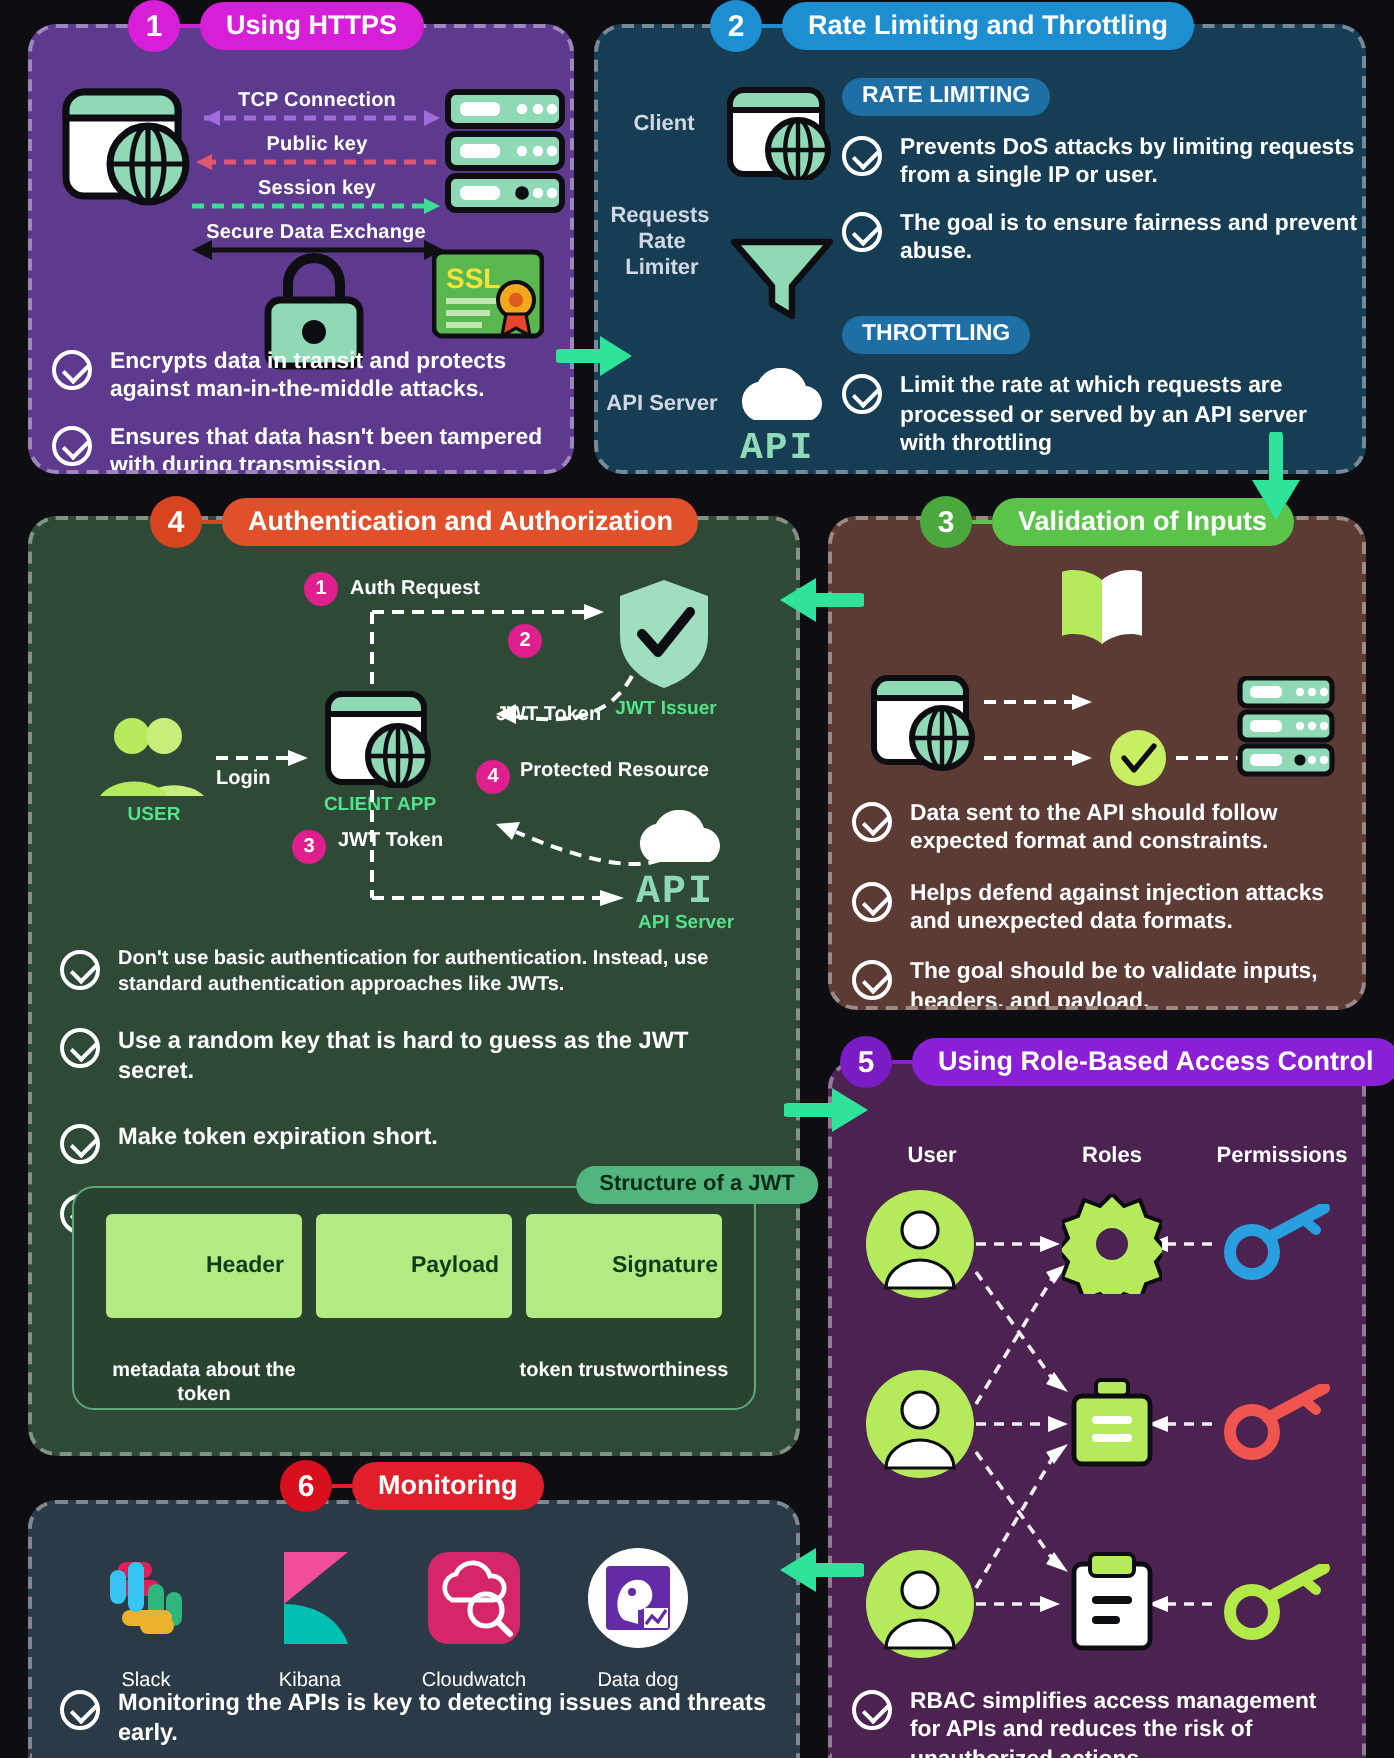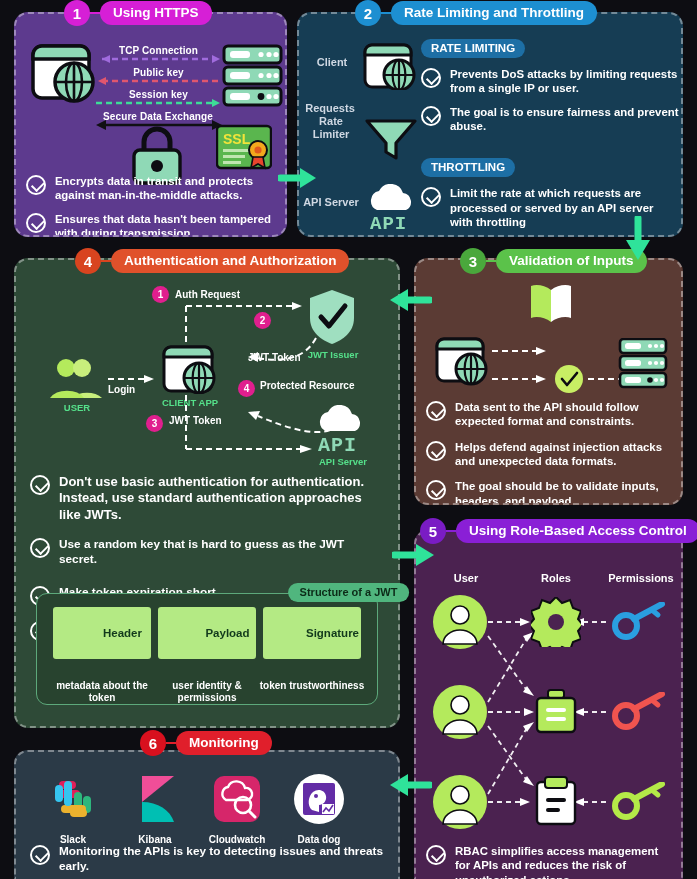--- a/index.html
+++ b/index.html
@@ -95,21 +95,21 @@
           border-radius:3px; display:flex; align-items:center; justify-content:center;
           color:#123a1c; font-size:11.5px; font-weight:bold;padding-left:41px; }
   .jsub{ position:absolute; top:664px; width:108px; text-align:center; color:#fff;
          font-size:10px; font-weight:bold; line-height:1.22;margin-top:16px; }
 
   
   .colhdr{ position:absolute; color:#fff; font-size:11px; font-weight:bold; text-align:center; }
 
   
   .tool{ position:absolute; width:70px; text-align:center; }
-  .toolname{ color:#fff; font-size:10px; font-weight:bold; margin-top:4px; }
+  .toolname{ color:#fff; font-size:10px; font-weight:normal; margin-top:4px; }
 </style>
 </head>
 <body>
 
 <div id="root">
 
   <div class="panel p1">
 
     <svg width="72" height="62" style="position:absolute;left:12px;top:28px">
       <rect x="5" y="4" width="56" height="52" rx="9" fill="#ffffff" stroke="#0d0d12" stroke-width="3.5"></rect>
@@ -334,21 +334,21 @@
 
     <svg width="62" height="50" style="position:absolute;left:296px;top:145px">
       <path d="M14 26 a10 10 0 0 1 2-19 a13 13 0 0 1 24 2 a9 9 0 0 1 3 17 Z" fill="#ffffff"></path>
       <text x="6" y="46" font-family="Liberation Mono, monospace" font-size="20" font-weight="bold" fill="#8fd9b6" letter-spacing="1">API</text>
     </svg>
     <div class="nodecap" style="position:absolute;left:288px;top:196px;width:78px">API Server</div>
 
     <div class="bullets" style="top:214px;padding:0 14px">
       <div class="bullet">
         <span class="chk"></span>
-        <span class="btxt" style="font-size:13px">Don't use basic authentication for authentication. Instead, use standard authentication approaches like JWTs.</span>
+        <span class="btxt" style="font-size:10px">Don't use basic authentication for authentication. Instead, use standard authentication approaches like JWTs.</span>
       </div>
       <div class="bullet" style="margin-top:14px">
         <span class="chk"></span>
         <span class="btxt" style="font-size:11.8px">Use a random key that is hard to guess as the JWT secret.</span>
       </div>
       <div class="bullet" style="margin-top:18px">
         <span class="chk"></span>
         <span class="btxt" style="font-size:11.8px">Make token expiration short.</span>
       </div>
       <div class="bullet" style="margin-top:14px">
@@ -357,21 +357,20 @@
       </div>
     </div>
   </div>
 
   <div class="jwtbox"></div>
   <div class="jwtpill">Structure of a JWT</div>
   <div class="jcell" style="left:53px">Header</div>
   <div class="jcell" style="left:158px">Payload</div>
   <div class="jcell" style="left:263px">Signature</div>
   <div class="jsub" style="left:48px">metadata about the token</div>
-  <div class="jsub" style="left:153px">user identity &amp; permissions</div>
   <div class="jsub" style="left:258px">token trustworthiness</div>
 
   <div class="panel p3">
 
     <svg width="46" height="42" style="position:absolute;left:112px;top:22px">
       <path d="M23 8 C17 3 8 2 3 4 V36 C8 34 17 35 23 40 Z" fill="#b4ea5c"></path>
       <path d="M23 8 C29 3 38 2 43 4 V36 C38 34 29 35 23 40 Z" fill="#ffffff"></path>
     </svg>
 
     <svg width="56" height="50" style="position:absolute;left:18px;top:76px">

